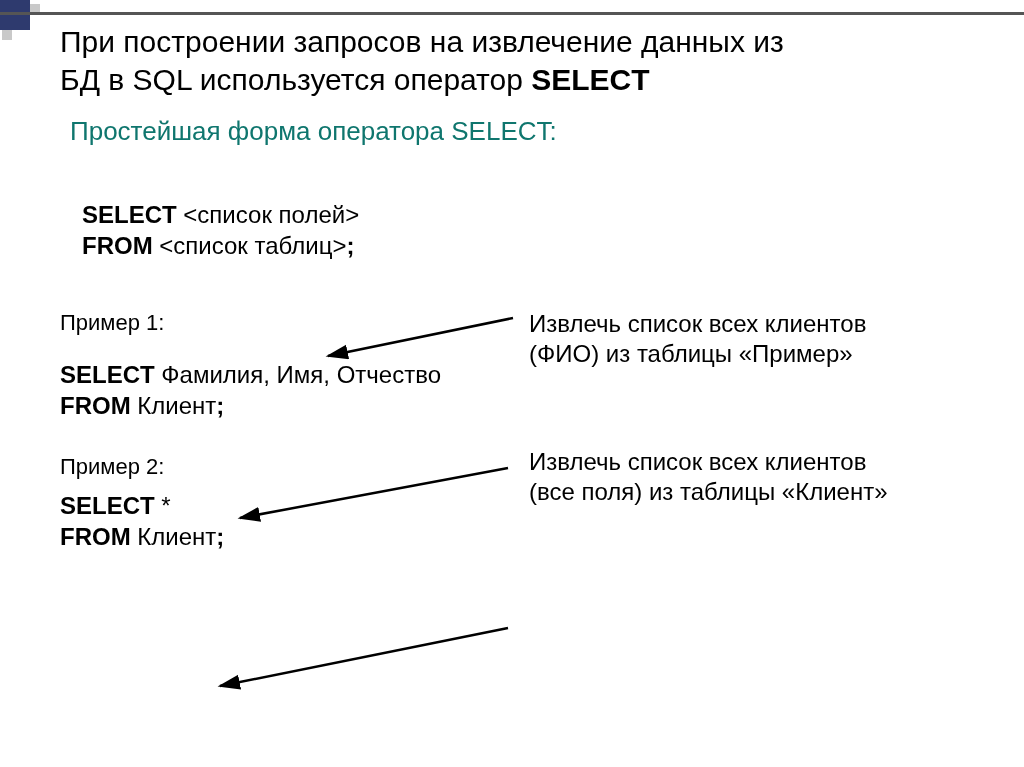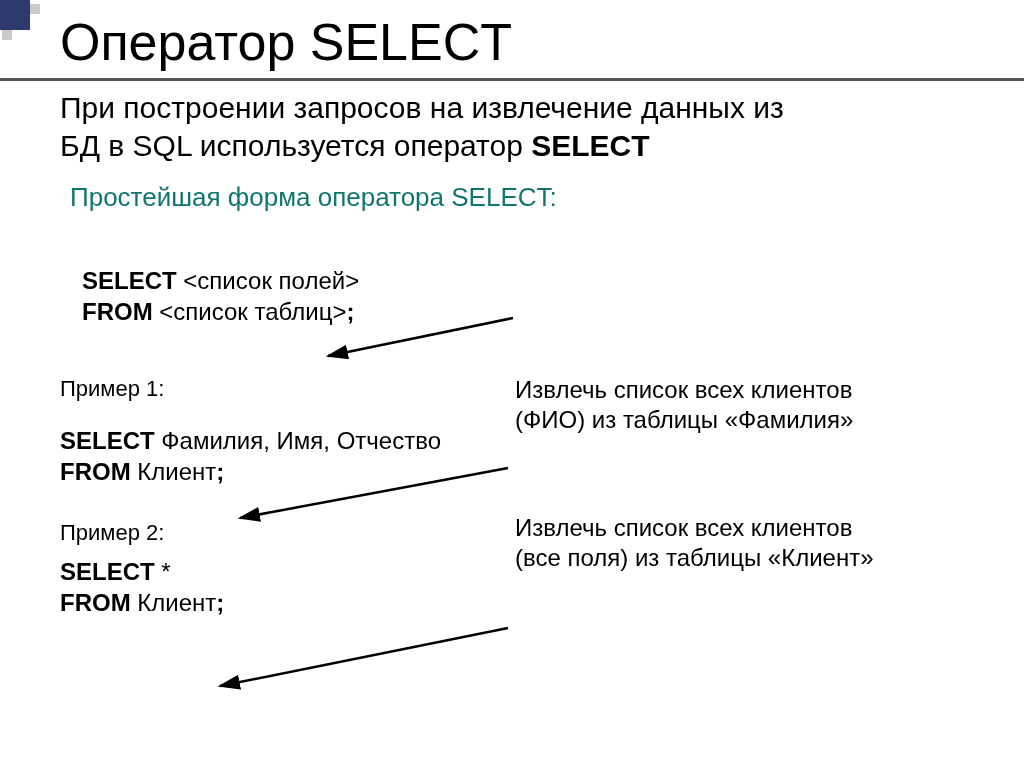--- a/index.html
+++ b/index.html
@@ -71,20 +71,21 @@
   .subhead {
     font-size: 26px;
     color: #0f766e;
     margin-top: 18px;
     margin-left: 10px;
   }
   .row {
     display: flex;
     align-items: flex-start;
     margin-top: 30px;
+    gap: 14px;
   }
   .left-col {
     width: 455px;
     flex-shrink: 0;
     font-size: 24px;
     color: #000;
     line-height: 1.3;
   }
   .left-col .lbl { font-size: 22px; margin-bottom: 4px; }
   .right-col {
@@ -105,21 +106,20 @@
 <body>
 
 <div class="corner-deco">
   <div class="big-sq"></div>
   <div class="small-sq-1"></div>
   <div class="small-sq-2"></div>
 </div>
 
 <div class="slide">
 
-  <h1 class="title">Оператор SELECT</h1>
   <hr class="title-rule">
 
   <p class="intro">
     <span>При построении запросов на извлечение данных из</span><br>
     <span>БД в SQL используется оператор </span><span class="bold">SELECT</span>
   </p>
 
   <p class="subhead">Простейшая форма оператора SELECT:</p>
 
   <div class="row row1">
@@ -138,21 +138,21 @@
       <div class="lbl">Пример 1:</div>
       <div style="margin-top:21px">
         <span class="bold">SELECT</span><span> Фамилия, Имя, Отчество</span>
       </div>
       <div>
         <span class="bold">FROM</span><span> Клиент</span><span class="bold">;</span>
       </div>
     </div>
     <div class="right-col">
       <div>Извлечь список всех клиентов</div>
-      <div>(ФИО) из таблицы «Фамилия»</div>
+      <div>(ФИО) из таблицы «Пример»</div>
     </div>
   </div>
 
   <div class="row" style="margin-top:32px">
     <div class="left-col">
       <div class="lbl">Пример 2:</div>
       <div style="margin-top:8px">
         <span class="bold">SELECT</span><span> *</span>
       </div>
       <div>

